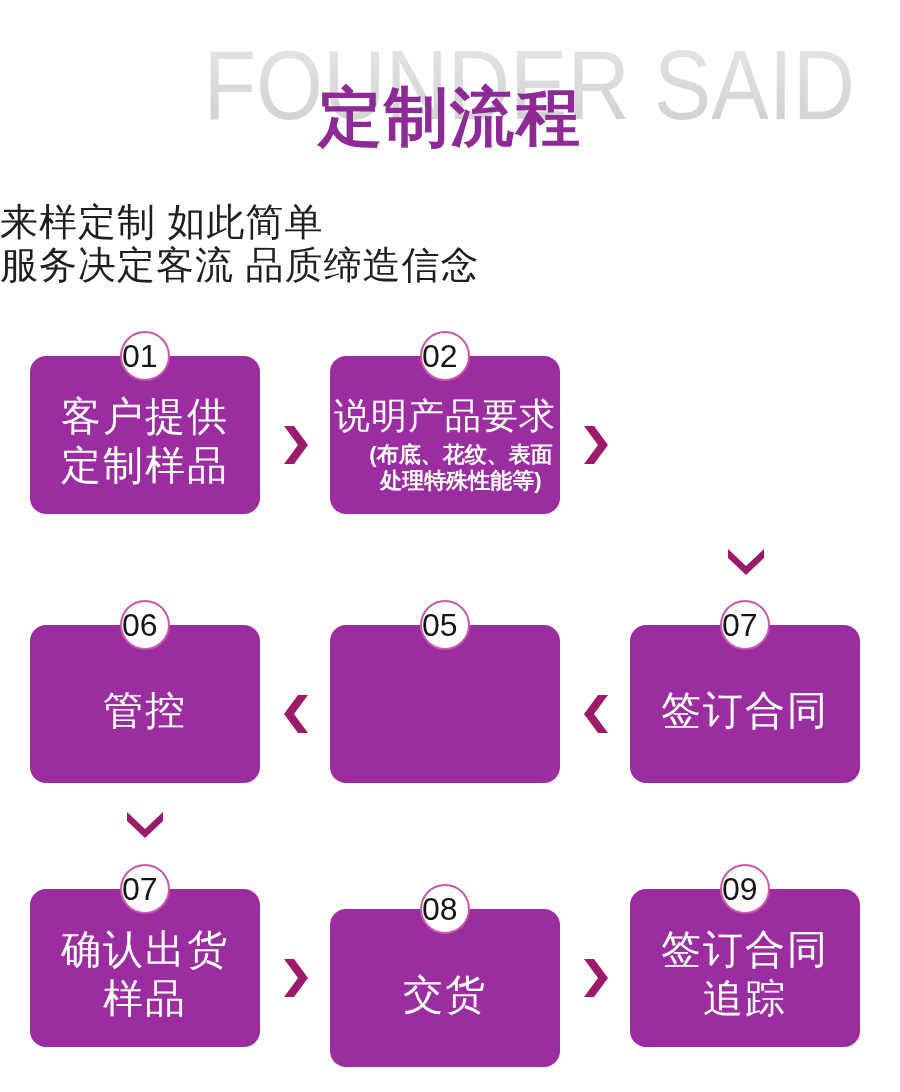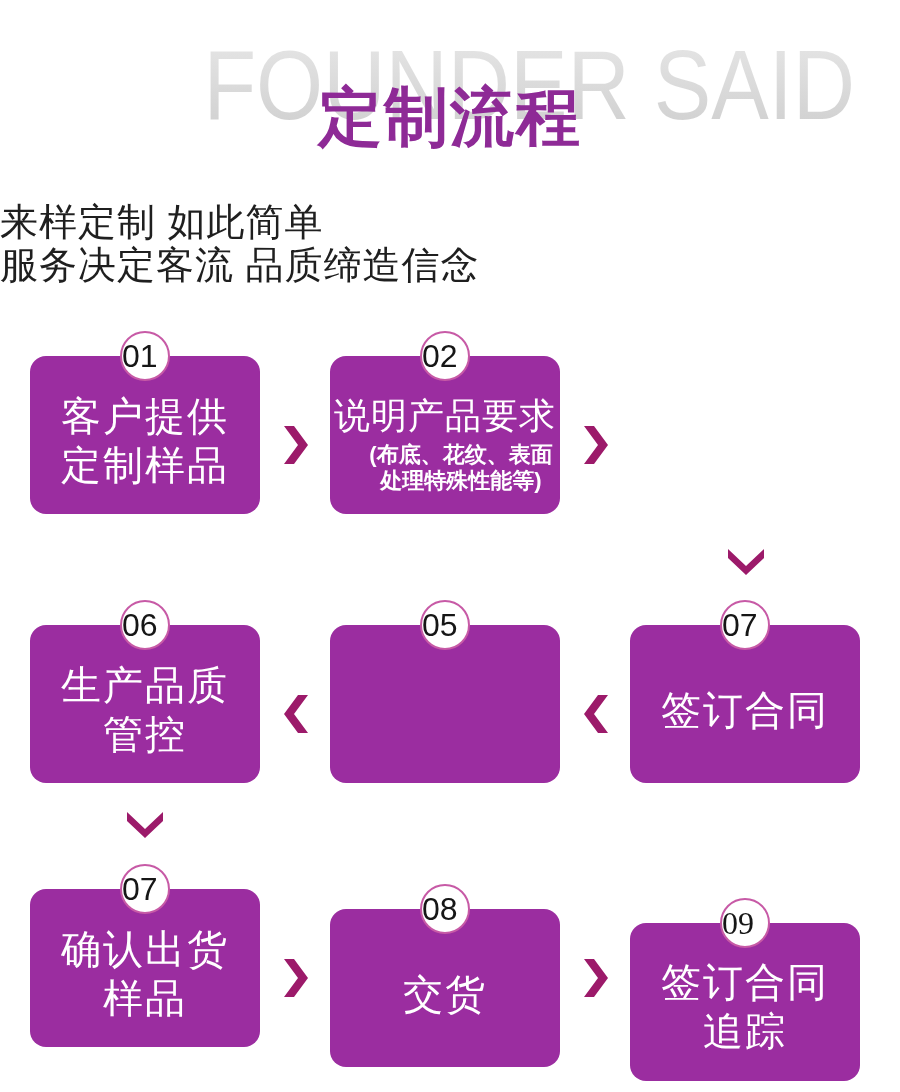--- a/index.html
+++ b/index.html
@@ -50,21 +50,21 @@
     font-size:40px;font-weight:500;letter-spacing:2px;line-height:1.22;
   }
   .step-label.tight{font-size:36px;letter-spacing:1px;margin-top:18px;}
   .note{
     text-align:center;color:var(--box-text,#ffffff);
     font-size:22px;font-weight:700;letter-spacing:0px;line-height:1.2;margin-top:4px;margin-left:32px;
   }
   
   .p-r1c1{left:30px;top:356px;}  .p-r1c2{left:330px;top:356px;} .p-r1c3{left:630px;top:356px;}
   .p-r2c1{left:30px;top:625px;}  .p-r2c2{left:330px;top:625px;} .p-r2c3{left:630px;top:625px;}
-  .p-r3c1{left:30px;top:889px;}  .p-r3c2{left:330px;top:909px;} .p-r3c3{left:630px;top:923px;font-family:Liberation Serif, serif;}
+  .p-r3c1{left:30px;top:889px;}  .p-r3c2{left:330px;top:909px;} .p-r3c3{left:630px;top:889px;}
   
   .arrow{position:absolute;line-height:0;}
   .arrow svg path{fill:var(--arrow-magenta,#9c1a6a);}
   .arrow.left svg{transform:scaleX(-1);}
   .a-r1g1{left:284px;top:426px;} .a-r1g2{left:584px;top:426px;}
   .a-r2g1{left:284px;top:695px;} .a-r2g2{left:584px;top:695px;}
   .a-r3g1{left:284px;top:959px;} .a-r3g2{left:584px;top:959px;}
   .a-down1{left:728px;top:549px;} .a-down2{left:127px;top:812px;}
 </style>
 </head>
@@ -119,21 +119,20 @@
     <svg width="36" height="26" viewBox="0 0 36 26">
         <path d="M0,0 L0,9 L18,26 L36,9 L36,0 L18,17 Z"></path>
       </svg>
   </div>
 
   <div class="step p-r2c1">
     <div class="badge">
         <span>06</span>
       </div>
     <div class="step-label">
-      <div>生产品质</div>
       <div>管控</div>
     </div>
   </div>
 
   <div class="arrow left a-r2g1">
     <svg width="24" height="38" viewBox="0 0 24 38">
         <path d="M0,0 L10,0 L24,19 L10,38 L0,38 L14,19 Z"></path>
       </svg>
   </div>
 

